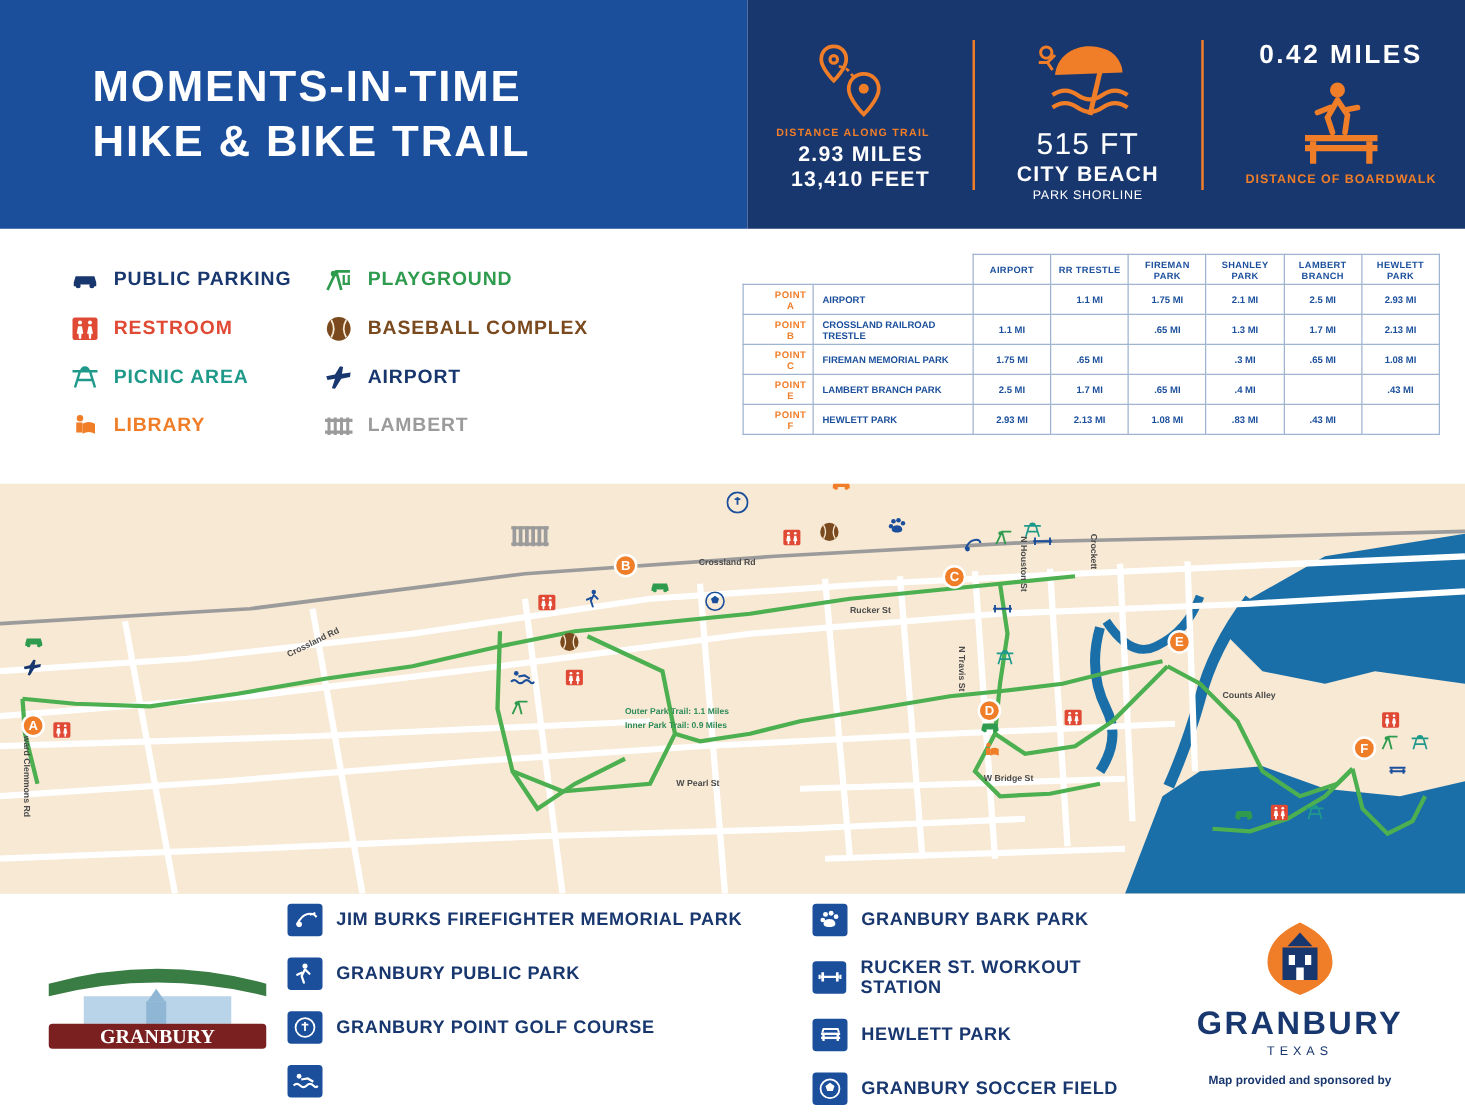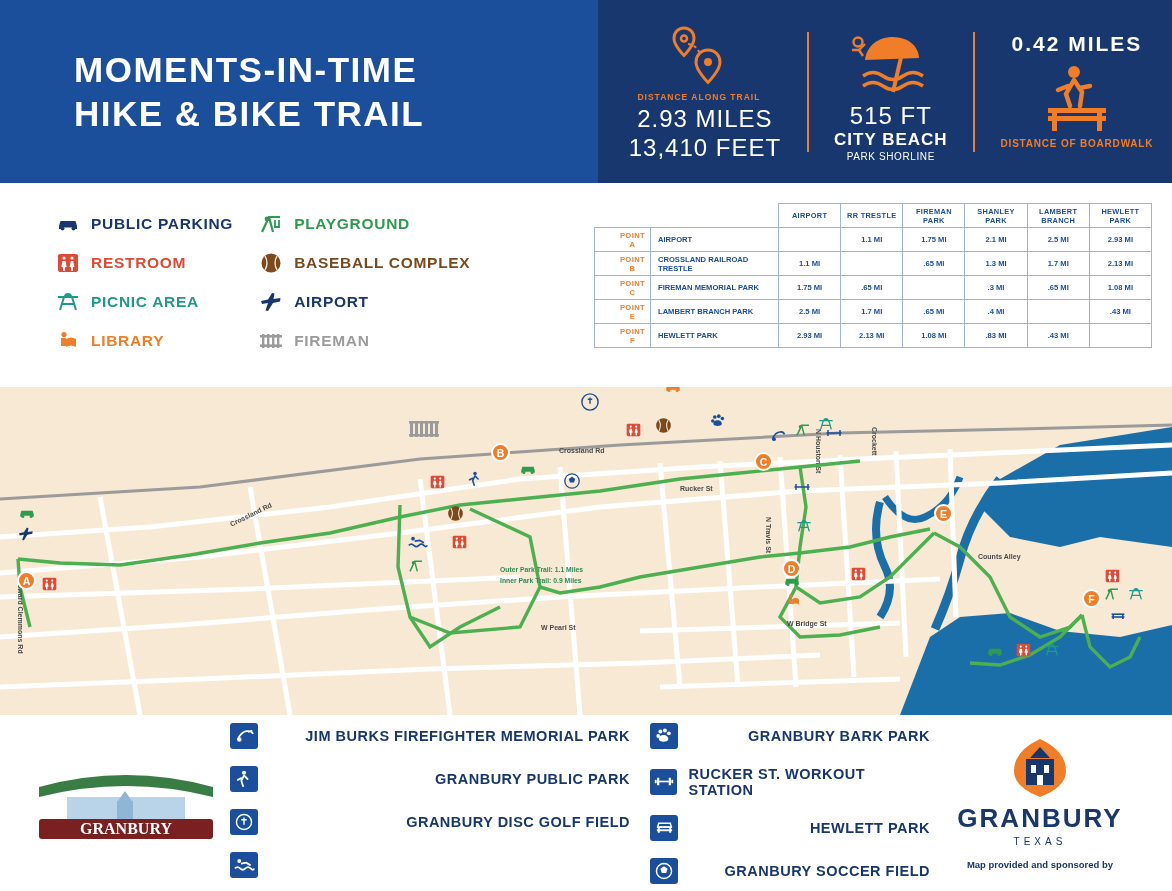--- a/index.html
+++ b/index.html
@@ -53,22 +53,22 @@
     background:#f07d28;
   }
   .hstat .small-label {
     font-size:8.5px;
     letter-spacing:1px;
     color:#f07d28;
     font-weight:bold;
     margin-bottom:3px;
   }
   .hstat .big {
-    font-size:24px;
-    font-weight:normal;
+    font-size:17px;
+    font-weight:bold;
     letter-spacing:1px;
     line-height:1.2;
     margin-left:12px;
   }
   .hstat .big2 {
     font-size:24px;
     font-weight:normal;
     letter-spacing:1px;
     line-height:1.15;
   }
@@ -195,21 +195,21 @@
   .footer {
     height:176px;
     display:flex;
     align-items:center;
     padding:0 22px 0 28px;
     background:#ffffff;
   }
   .foot-logo { flex:0 0 196px; display:flex; justify-content:center; align-items:center; }
   .foot-lists { flex:1; display:flex; gap:20px; padding-left:6px; }
   .foot-col { display:flex; flex-direction:column; gap:17px; }
-  .foot-item { display:flex; align-items:center; gap:11px;justify-content:space-between; }
+  .foot-item { display:flex; align-items:center; gap:11px; }
   .foot-item .lbl {
     font-size:14.5px;
     font-weight:bold;
     color:#18376e;
     letter-spacing:0.5px;
   }
   .foot-ic {
     width:28px; height:26px;
     background:#1b4f9c;
     border-radius:3px;
@@ -377,21 +377,21 @@
         <span class="ic">
           <svg width="24" height="16" viewBox="0 0 24 16">
               <rect x="1" y="2" width="22" height="2.6" fill="#9b9b9b"></rect>
               <rect x="1" y="11.4" width="22" height="2.6" fill="#9b9b9b"></rect>
               <rect x="3" y="1" width="2.4" height="14" fill="#9b9b9b"></rect>
               <rect x="8" y="1" width="2.4" height="14" fill="#9b9b9b"></rect>
               <rect x="13" y="1" width="2.4" height="14" fill="#9b9b9b"></rect>
               <rect x="18" y="1" width="2.4" height="14" fill="#9b9b9b"></rect>
             </svg>
         </span>
-        <span class="lbl" style="color:#9b9b9b">FIREMAN</span>
+        <span class="lbl" style="color:#9b9b9b">LAMBERT</span>
       </div>
     </div>
   </div>
 
   <div class="table-wrap">
     <table class="dist">
       <colgroup>
           <col class="c0">
           <col class="c1">
           <col>
@@ -813,21 +813,21 @@
         <span class="lbl">GRANBURY PUBLIC PARK</span>
       </div>
 
       <div class="foot-item">
         <span class="foot-ic">
           <svg width="18" height="18" viewBox="0 0 20 20">
               <circle cx="10" cy="10" r="8.4" fill="none" stroke="#ffffff" stroke-width="1.6"></circle>
               <path d="M10 5 v8 M7 7.4 h6" stroke="#ffffff" stroke-width="1.6"></path>
             </svg>
         </span>
-        <span class="lbl">GRANBURY DISC GOLF FIELD</span>
+        <span class="lbl">GRANBURY POINT GOLF COURSE</span>
       </div>
 
       <div class="foot-item">
         <span class="foot-ic">
           <svg width="21" height="15" viewBox="0 0 24 16">
               <circle cx="6" cy="4" r="2.2" fill="#ffffff"></circle>
               <path d="M8 7 l6 -1 l5 3" stroke="#ffffff" stroke-width="2" fill="none"></path>
               <path d="M1 12.5 q3 -3 6 0 q3 3 6 0 q3 -3 6 0 q3 3 4 0" stroke="#ffffff" stroke-width="2" fill="none"></path>
             </svg>
         </span>

